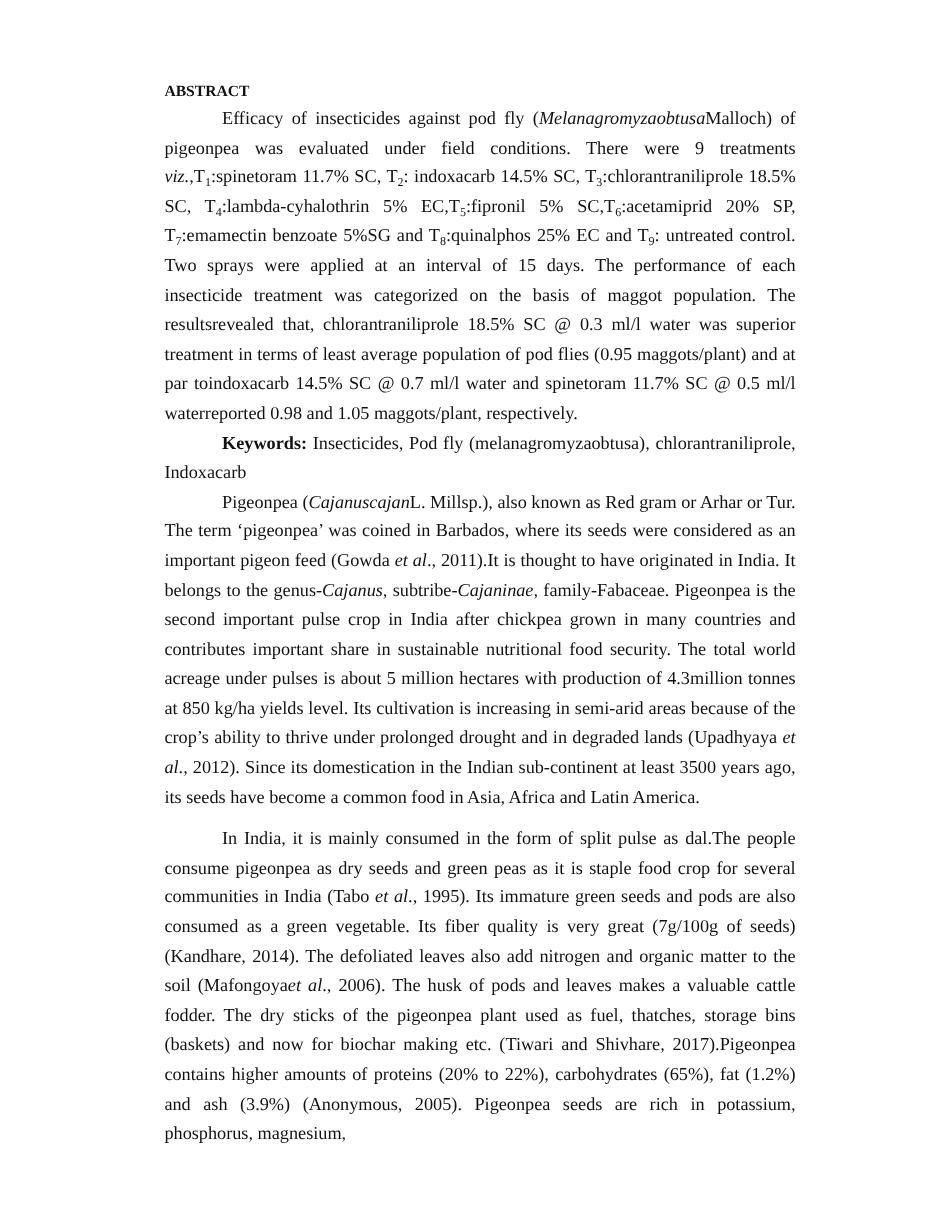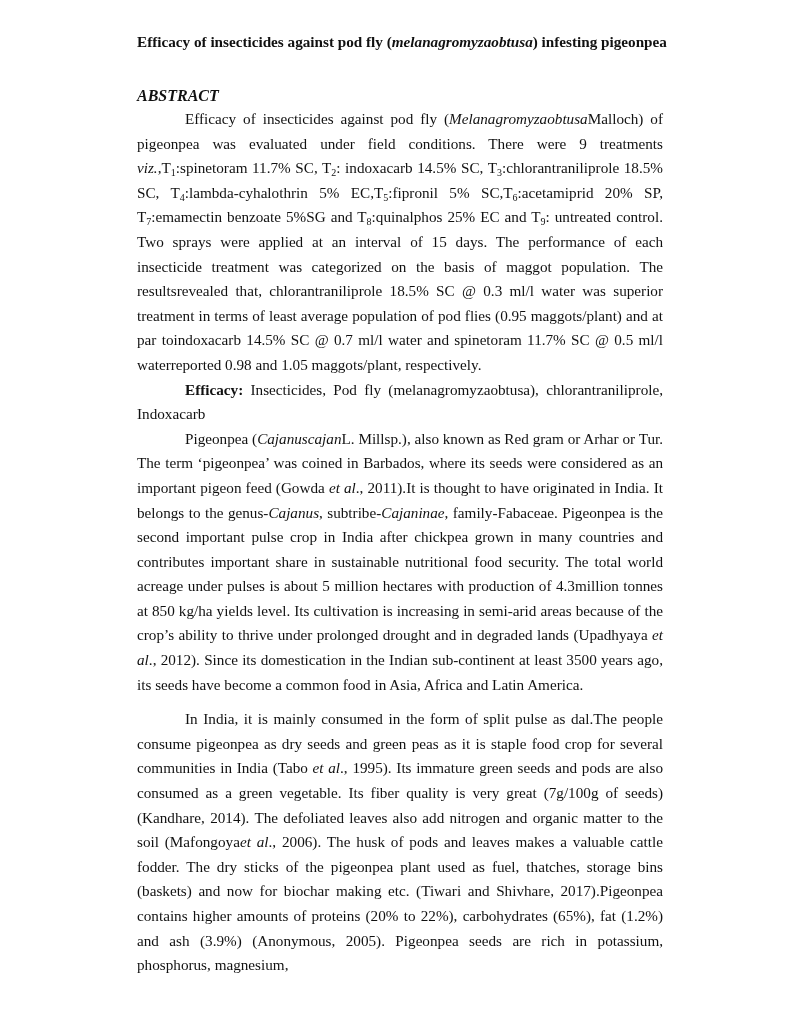--- a/index.html
+++ b/index.html
@@ -1,40 +1,39 @@
 <!DOCTYPE html>
 <html><head>
 <meta charset="utf-8">
 <style>
   html, body { margin:0; padding:0; background:#ffffff; }
   body { width:791px; height:1024px; overflow:hidden; position:relative;
          font-family:"Liberation Serif", "DejaVu Serif", serif; color:#111; }
   .page { position:absolute; left:137px; top:32px; width:526px; }
   .title { font-weight:bold; font-size:15.2px; line-height:20px; margin:0; white-space:nowrap; }
-  .h { font-weight:bold; font-size:16px; margin:0;font-style:italic; }
+  .h { font-weight:bold; font-size:13px; margin:0; }
   .abstract-h { margin-top:33px; line-height:22px; }
   p { margin:0; font-size:15.2px; line-height:24.6px; text-align:justify; }
   .ind { text-indent:48px; }
   .kw-label { font-weight:bold; }
   .intro-h { line-height:24px; padding-left:11px; }
   .intro-h .num { display:inline-block; width:24px; }
   i { font-style:italic; }
   sub { font-size:10px; vertical-align:-3px; line-height:0; }
 </style>
 </head>
 <body>
 
 <div class="page">
 
-  <h1 class="title"><span>Efficacy of insecticides against pod fly (</span><i>melanagromyzaobtusa</i><span>) infesting pigeonpea</span></h1>
 
   <h2 class="h abstract-h">ABSTRACT</h2>
 
   <p class="ind"><span>Efficacy of insecticides against pod fly (</span><i>Melanagromyzaobtusa</i><span>Malloch) of pigeonpea was evaluated under field conditions. There were 9 treatments </span><i>viz.</i><span>,T</span><sub>1</sub><span>:spinetoram 11.7% SC, T</span><sub>2</sub><span>: indoxacarb 14.5% SC, T</span><sub>3</sub><span>:chlorantraniliprole 18.5% SC, T</span><sub>4</sub><span>:lambda-cyhalothrin 5% EC,T</span><sub>5</sub><span>:fipronil 5% SC,T</span><sub>6</sub><span>:acetamiprid 20% SP, T</span><sub>7</sub><span>:emamectin benzoate 5%SG and T</span><sub>8</sub><span>:quinalphos 25% EC and T</span><sub>9</sub><span>: untreated control. Two sprays were applied at an interval of 15 days. The performance of each insecticide treatment was categorized on the basis of maggot population. The resultsrevealed that, chlorantraniliprole 18.5% SC @ 0.3 ml/l water was superior treatment in terms of least average population of pod flies (0.95 maggots/plant) and at par toindoxacarb 14.5% SC @ 0.7 ml/l water and spinetoram 11.7% SC @ 0.5 ml/l waterreported 0.98 and 1.05 maggots/plant, respectively.</span></p>
 
-  <p class="ind"><span class="kw-label">Efficacy:</span><span> Insecticides, Pod fly (melanagromyzaobtusa), chlorantraniliprole, Indoxacarb</span></p>
+  <p class="ind"><span class="kw-label">Keywords:</span><span> Insecticides, Pod fly (melanagromyzaobtusa), chlorantraniliprole, Indoxacarb</span></p>
 
 
   <p class="ind"><span>Pigeonpea (</span><i>Cajanuscajan</i><span>L. Millsp.), also known as Red gram or Arhar or Tur. The term ‘pigeonpea’ was coined in Barbados, where its seeds were considered as an important pigeon feed (Gowda </span><i>et al</i><span>., 2011).It is thought to have originated in India. It belongs to the genus-</span><i>Cajanus</i><span>, subtribe-</span><i>Cajaninae</i><span>, family-Fabaceae.  Pigeonpea is the second important pulse crop in India after chickpea grown in many countries and contributes important share in sustainable nutritional food security. The total world acreage under pulses is about 5 million hectares with production of 4.3million tonnes at 850 kg/ha yields level. Its cultivation is increasing in semi-arid areas because of the crop’s ability to thrive under prolonged drought and in degraded lands (Upadhyaya </span><i>et al</i><span>., 2012). Since its domestication in the Indian sub-continent at least 3500 years ago, its seeds have become a common food in Asia, Africa and Latin America.</span></p>
 
   <p class="ind" style="margin-top:10px"><span>In India, it is mainly consumed in the form of split pulse as dal.The people consume pigeonpea as dry seeds and green peas as it is staple food crop for several communities in India (Tabo </span><i>et al</i><span>., 1995). Its immature green seeds and pods are also consumed as a green vegetable. Its fiber quality is very great (7g/100g of seeds) (Kandhare, 2014). The defoliated leaves also add nitrogen and organic matter to the soil (Mafongoya</span><i>et al</i><span>., 2006). The husk of pods and leaves makes a valuable cattle fodder. The dry sticks of the pigeonpea plant used as fuel, thatches, storage bins (baskets) and now for biochar making etc. (Tiwari and Shivhare, 2017).Pigeonpea contains higher amounts of proteins (20% to 22%), carbohydrates (65%), fat (1.2%) and ash (3.9%) (Anonymous, 2005). Pigeonpea seeds are rich in potassium, phosphorus, magnesium,</span></p>
 
 </div>
 
 </body></html>

